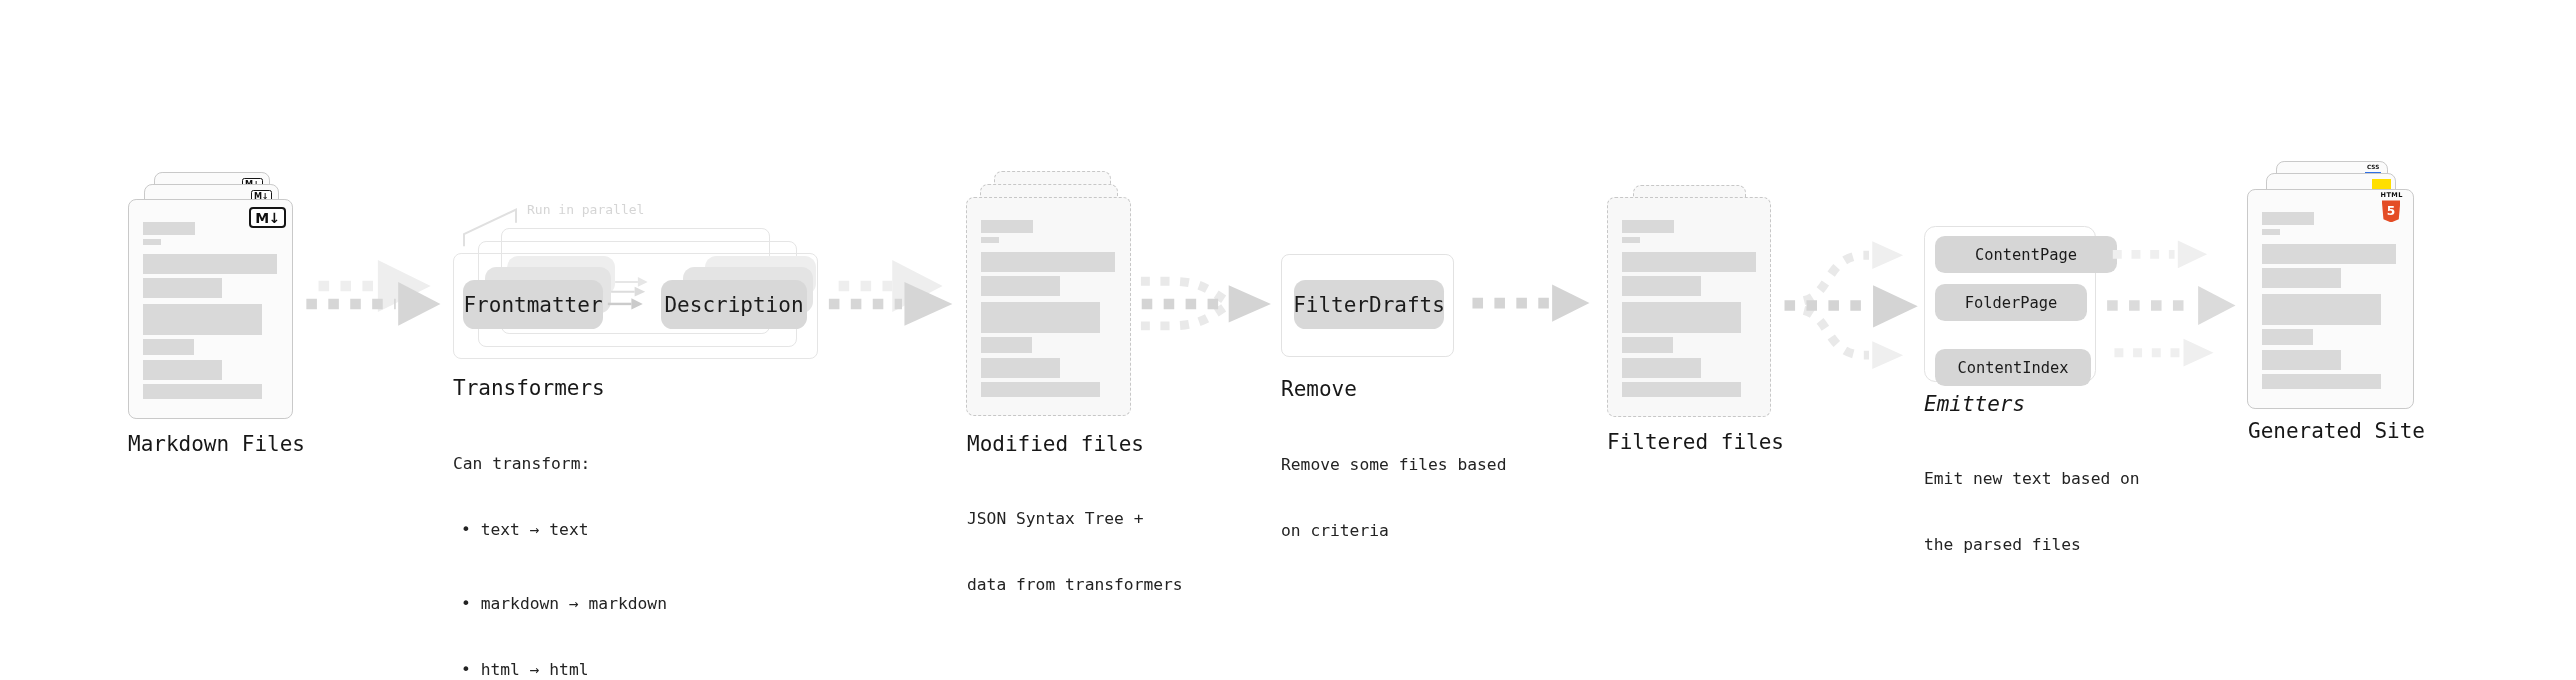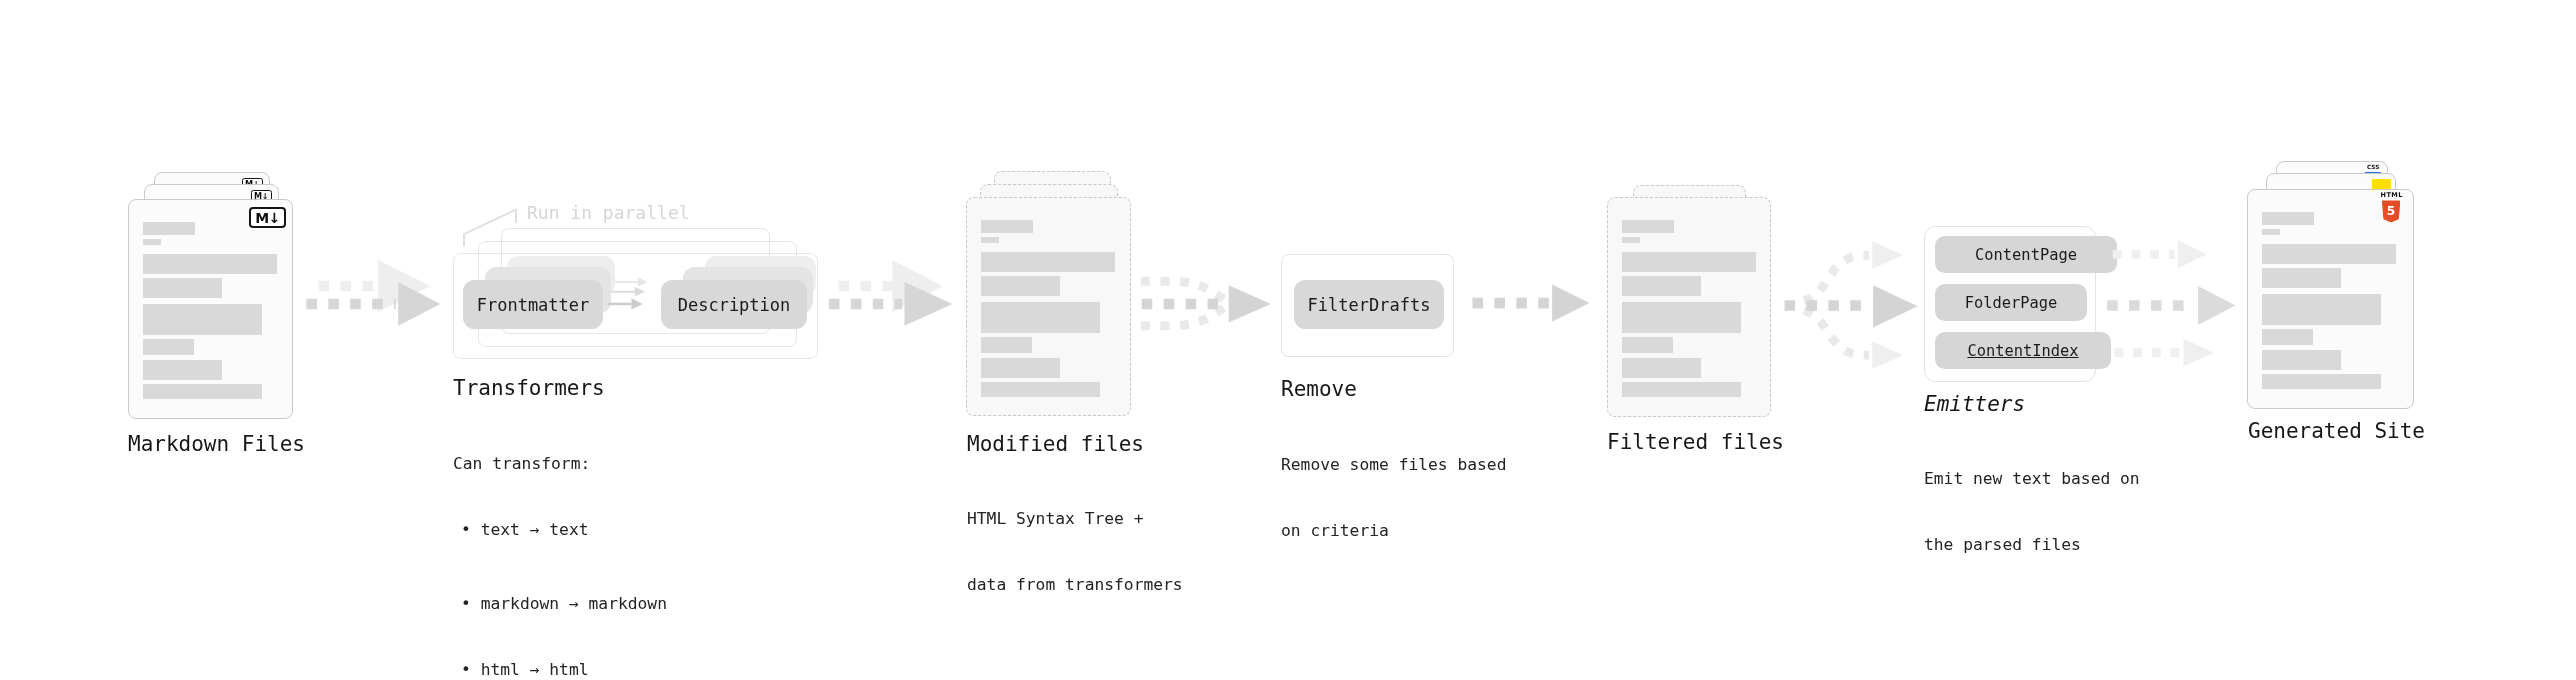--- a/index.html
+++ b/index.html
@@ -57,36 +57,36 @@
   .t-container {
     position:absolute; box-sizing:border-box;
     border:1.6px solid #e5e5e5; border-radius:8.1px; background:transparent;
   }
   .stage-box {
     position:absolute; box-sizing:border-box;
     border:1.6px solid #e2e2e2; border-radius:9.8px; background:#ffffff;
   }
   .pill {
     position:absolute; background:#d8d8d8; border-radius:11.4px;
-    color:#1b1b1b; font-size:17px;
+    color:#1b1b1b; font-size:21px;
     display:flex; align-items:center; justify-content:center; white-space:pre;
   }
   .pill.ghost-m { background:#e4e4e4; }
   .pill.ghost-b { background:#eeeeee; }
   .pill.emitter { background:#d6d6d6; border-radius:9.8px; font-size:15.4px; }
 
   
   .stage-title {
     position:absolute; font-size:21px; font-weight:500; color:#171717;
     line-height:1.15; white-space:pre;
   }
   .stage-body {
     position:absolute; font-size:16.3px; line-height:22px; color:#232323; white-space:pre;
   }
-  .annotation { position:absolute; font-size:18px; color:#d5d5d5; white-space:pre; }
+  .annotation { position:absolute; font-size:13px; color:#d5d5d5; white-space:pre; }
 
   svg.arrows { position:absolute; left:0; top:0; pointer-events:none; }
 </style>
 </head>
 <body>
 
 <div class="canvas">
 
   <div>
     <div class="card" style="left:154px; top:172px; width:116px; height:203px;">
@@ -145,21 +145,21 @@
           <i class="b4"></i>
         <i class="b5"></i>
           <i class="b6"></i>
           <i class="b7"></i>
           <i class="b8"></i>
       </div>
     </div>
   </div>
   <div class="stage-title" style="left:967px; top:432px;">Modified files</div>
   <div class="stage-body" style="left:967px; top:464px;">
-    <div>HTML Syntax Tree +</div>
+    <div>JSON Syntax Tree +</div>
     <div>data from transformers</div>
   </div>
 
   <div>
     <div class="stage-box" style="left:1281px; top:254px; width:173px; height:103px; border-radius:8.1px;"></div>
     <div class="pill" style="left:1294px; top:280px; width:150px; height:49px;">FilterDrafts</div>
   </div>
   <div class="stage-title" style="left:1281px; top:377px;">Remove</div>
   <div class="stage-body" style="left:1281px; top:410px;">
     <div>Remove some files based</div>
@@ -180,21 +180,21 @@
           <i class="b8"></i>
       </div>
     </div>
   </div>
   <div class="stage-title" style="left:1607px; top:430px;">Filtered files</div>
 
   <div>
     <div class="stage-box" style="left:1924px; top:226px; width:172px; height:156px; border-radius:11.4px;"></div>
     <div class="pill emitter" style="left:1935px; top:236px; width:182px; height:37px;">ContentPage</div>
     <div class="pill emitter" style="left:1935px; top:284px; width:152px; height:37px;">FolderPage</div>
-    <div class="pill emitter" style="left:1935px; top:332px; width:176px; height:37px;text-decoration:underline;">ContentIndex</div>
+    <div class="pill emitter" style="left:1935px; top:349px; width:156px; height:37px;">ContentIndex</div>
   </div>
   <div class="stage-title" style="left:1924px; top:392px;font-style:italic;">Emitters</div>
   <div class="stage-body" style="left:1924px; top:424px;">
     <div>Emit new text based on</div>
     <div>the parsed files</div>
   </div>
 
   <div>
     <div class="card" style="left:2276px; top:161px; width:112px; height:203px;">
       <div class="css-badge">

